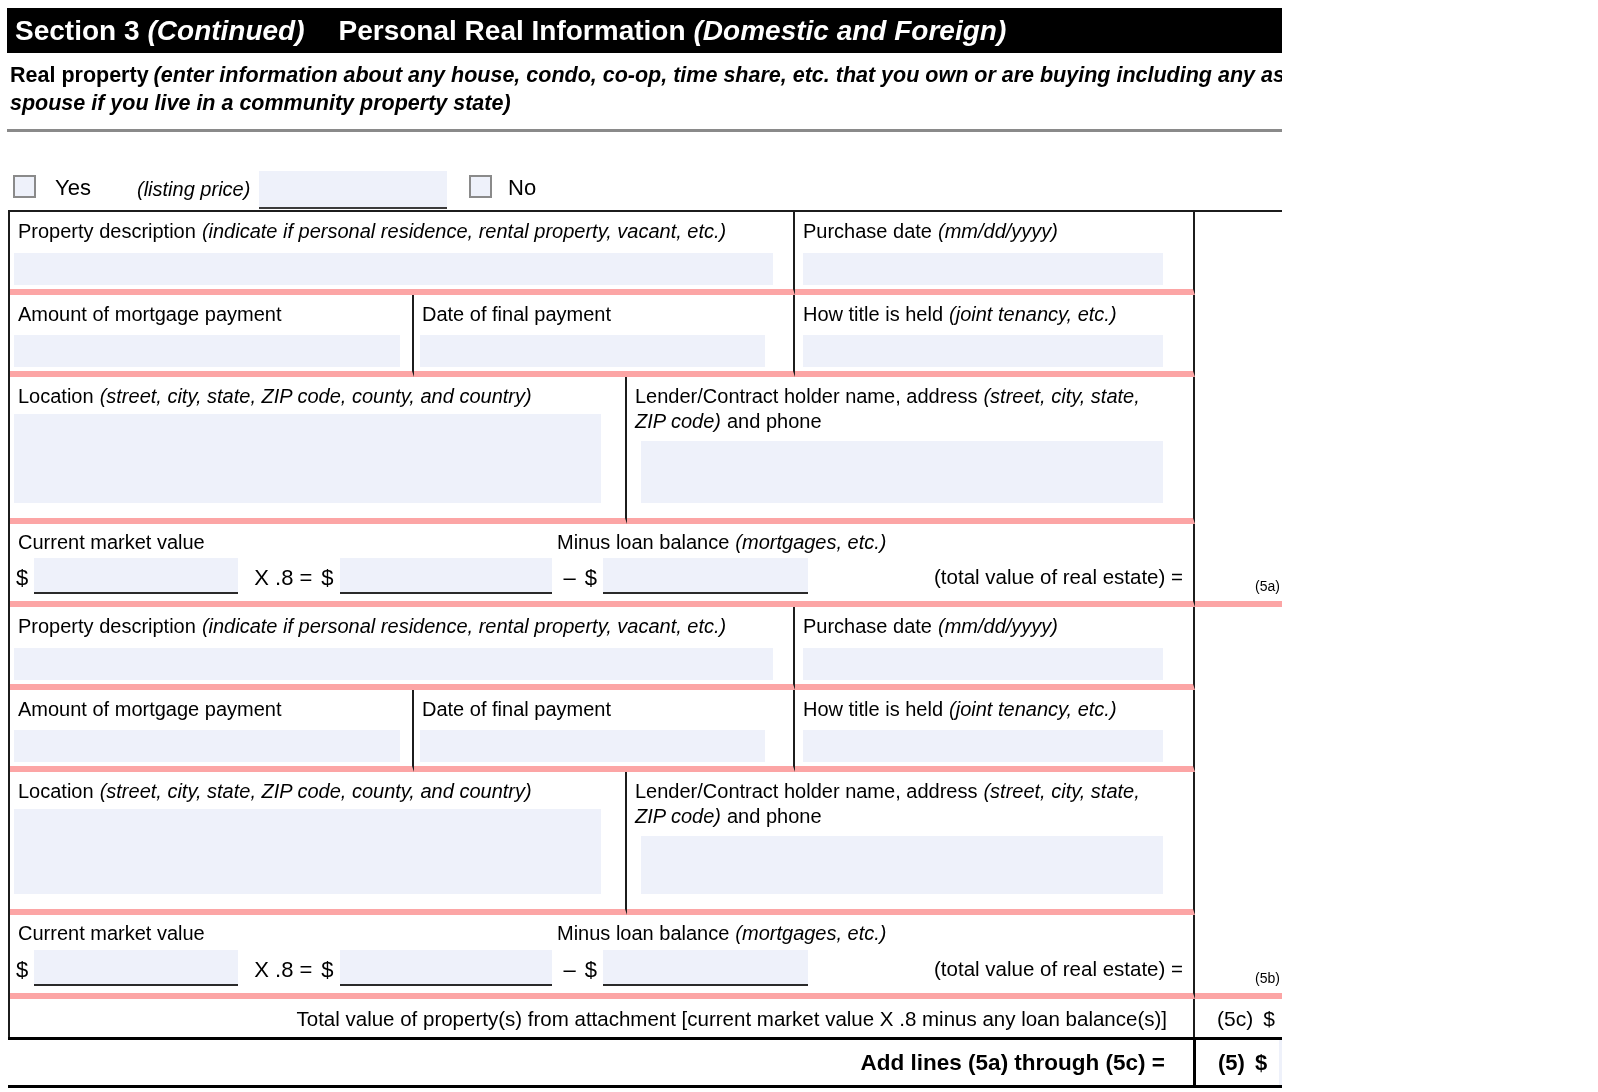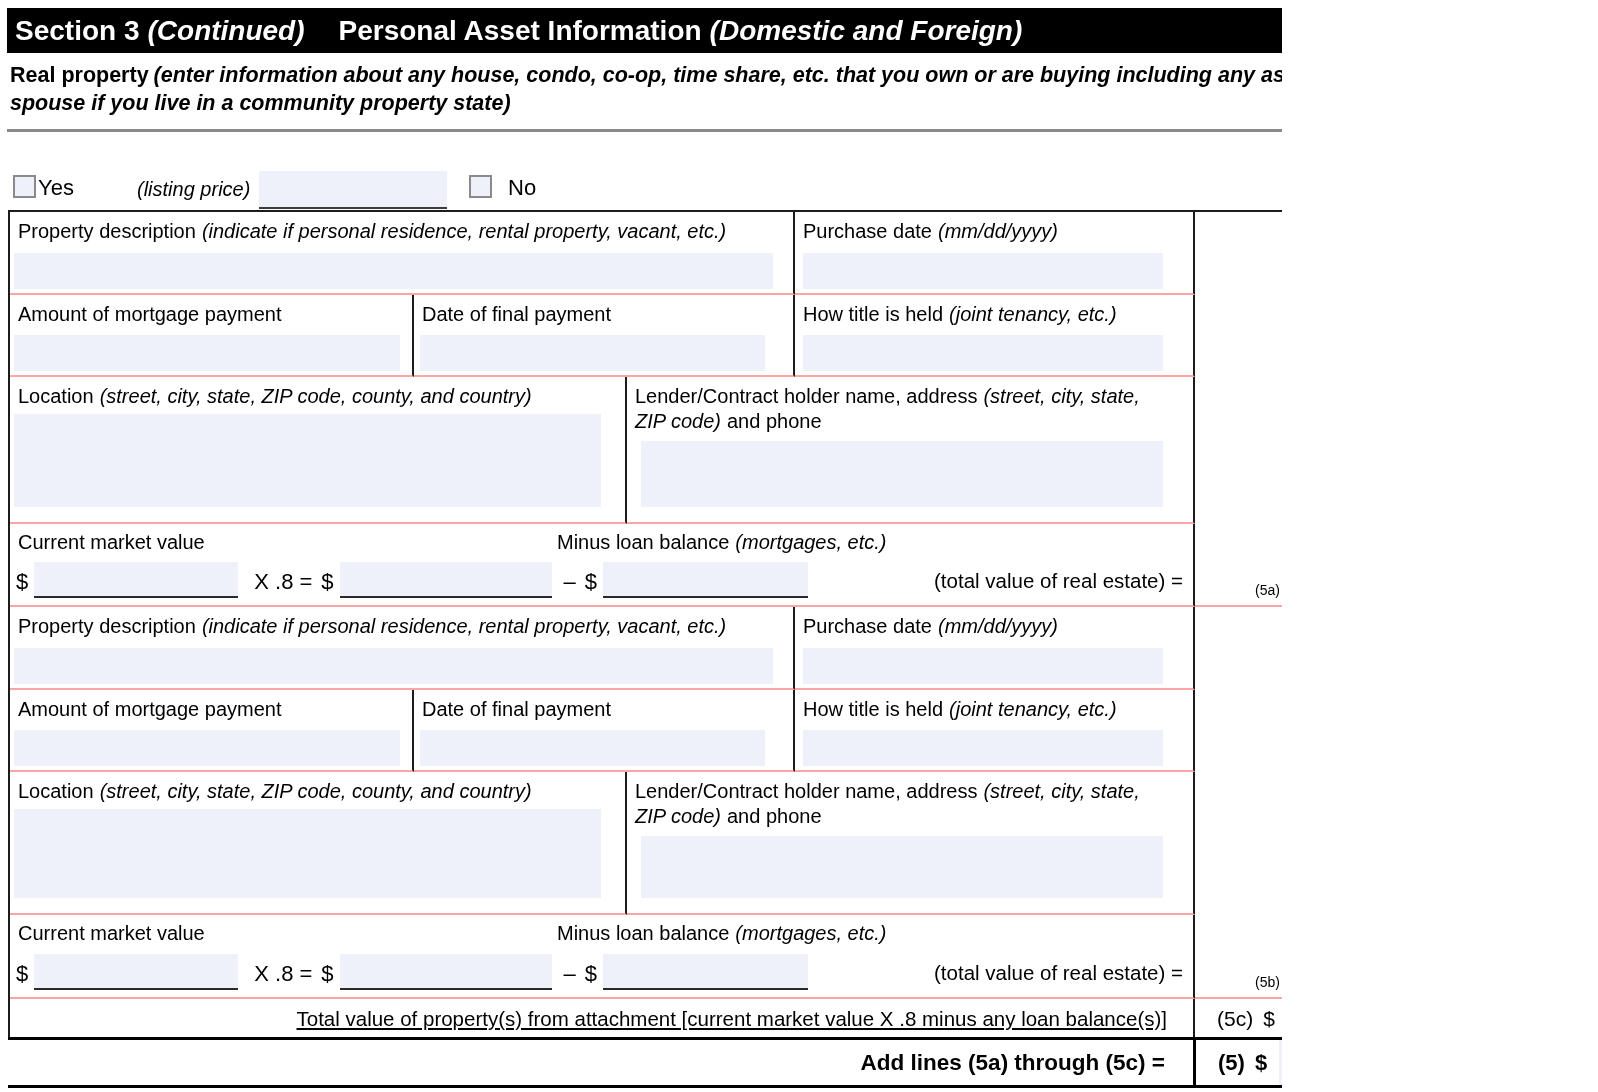--- a/index.html
+++ b/index.html
@@ -36,21 +36,21 @@
     background:#eef1fa; border-bottom:2px solid #3a3a3a;
   }
   
   .form-table {
     position:absolute; left:8px; top:210px; width:1582px; height:827px;
     box-sizing:border-box;
     border-top:2px solid #1c1c1c; border-left:2px solid #1c1c1c; border-right:2px solid #1c1c1c;
   }
   .tc {
     position:absolute; box-sizing:border-box;
-    border-right:2px solid #1c1c1c; border-bottom:2px solid #fca5a5;
+    border-right:2px solid #1c1c1c; border-bottom:6px solid #fca5a5;
   }
   .tc.no-r { border-right:none; }
   .tc.no-b { border-bottom:none; }
   .flabel { font-size:20px; padding:7px 6px 0 8px; line-height:25px; }
   .hint { font-style:italic; margin-left:6px; }
   .suffix { margin-left:6px; }
   .fill { position:absolute; background:#eef1fa; }
   
   .dlabel { position:absolute; top:7px; font-size:20px; }
   .money-row {
@@ -96,32 +96,32 @@
   .ref-pad { margin-left:22px; }
 </style>
 </head>
 <body>
 
 <div class="page">
 
   <div class="header-bar">
     <span>Section 3</span>
     <span class="hb-italic">(Continued)</span>
-    <span class="hb-title">Personal Asset Information</span>
+    <span class="hb-title">Personal Real Information</span>
     <span class="hb-italic">(Domestic and Foreign)</span>
   </div>
 
   <div class="intro">
     <span>Real property</span><span class="instr">(enter information about any house, condo, co-op, time share, etc. that you own or are buying including any assets owned by your spouse if you live in a community property state)</span>
   </div>
   <div class="sep"></div>
 
 
   <div class="checkbox" style="left:13px; top:175px;"></div>
-  <span class="yn-label" style="left:38px; top:175px;text-align:right;">Yes</span>
+  <span class="yn-label" style="left:55px; top:175px;text-align:right;">Yes</span>
   <span class="listing-label" style="left:137px; top:178px;">(listing price)</span>
   <div class="listing-input"></div>
   <div class="checkbox" style="left:469px; top:175px;"></div>
   <span class="yn-label" style="left:508px; top:175px;">No</span>
 
   <div class="form-table">
 
     <div class="tc" style="left:0;top:0;width:785px;height:83px;">
       <div class="flabel"><span>Property description</span><span class="hint">(indicate if personal residence, rental property, vacant, etc.)</span></div>
       <div class="fill" style="left:4px;right:20px;top:41px;bottom:4px;"></div>
@@ -225,21 +225,21 @@
     </div>
 
     <div class="tc no-r" style="left:1185px;top:395px;width:393px;height:392px;">
       <div class="rc-row">
         <span class="ref-pad">(5b)</span>
         <span class="ref-gap">$</span>
         <div class="rc-input"></div>
       </div>
     </div>
 
-    <div class="tc no-b l5c" style="left:0;top:787px;width:1185px;height:40px;text-decoration:underline;">
+    <div class="tc no-b l5c" style="left:0;top:787px;width:1185px;height:40px;">
       <span>Total value of property(s) from attachment [current market value X .8  minus any loan balance(s)]</span>
     </div>
     <div class="tc no-b no-r" style="left:1185px;top:787px;width:393px;height:40px;border-radius:14px;">
       <div class="rc-full">
         <span class="ref-pad">(5c)</span>
         <span class="ref-gap">$</span>
         <div class="rc-input"></div>
       </div>
     </div>
   </div>

